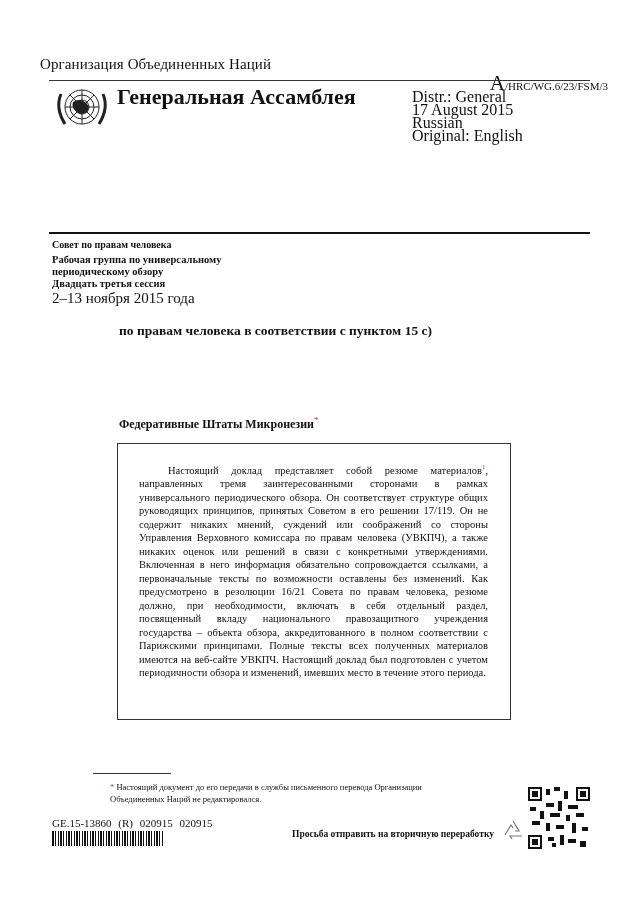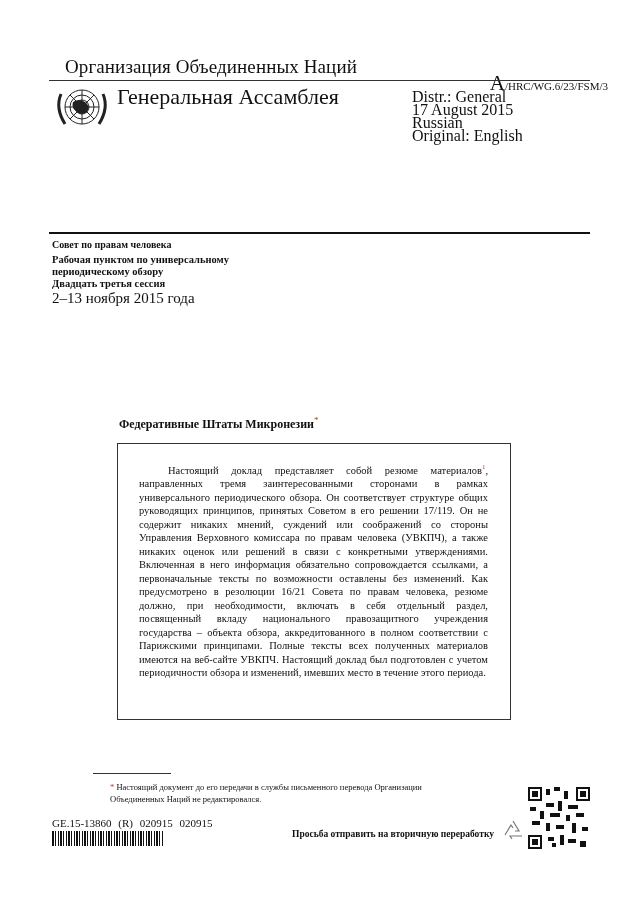--- a/index.html
+++ b/index.html
@@ -1,24 +1,24 @@
 <!DOCTYPE html>
 <html><head>
   <meta charset="utf-8">
   <style>
     html, body { margin: 0; padding: 0; background: #ffffff; }
     body { width: 640px; height: 905px; position: relative; overflow: hidden;
            font-family: "Liberation Serif", "DejaVu Serif", serif; color: #111; }
     .abs { position: absolute; }
-    .org-name { left: 65px; top: 56px; font-size: 19px; letter-spacing: 0.1px; }
+    .org-name { left: 40px; top: 56px; font-size: 15px; letter-spacing: 0.1px; }
     .symbol { right: 32px; top: 71px; font-size: 11px; margin-left: 24px; }
     .symbol .big { font-size: 21px; }
     .rule-top { left: 49px; top: 80px; width: 541px; height: 1px; background: #333; }
     .logo { left: 53px; top: 84px; width: 58px; height: 46px; }
-    .ga-title { left: 117px; top: 84px; font-size: 22px; font-weight: normal; }
+    .ga-title { left: 117px; top: 84px; font-size: 22px; font-weight: bold; }
     .distr { left: 412px; top: 90px; font-size: 16px; line-height: 13px; }
     .rule-mid { left: 49px; top: 232px; width: 541px; height: 2px; background: #111; }
     .council { left: 52px; top: 239px; font-size: 10px; font-weight: bold; }
     .sub { left: 52px; font-size: 10.5px; font-weight: bold; }
     .dates { left: 52px; top: 290px; font-size: 15px; }
     .main-title { left: 119px; top: 323px; font-size: 13.5px; font-weight: bold; line-height: 16.5px; width: 400px; }
     .country { left: 119px; top: 415px; font-size: 12px; font-weight: bold; }
     .country .star { color: #c0392b; font-weight: normal; font-size: 9px; vertical-align: super; }
     .box { left: 117px; top: 443px; width: 394px; height: 277px; border: 1px solid #333; box-sizing: border-box; }
     .box-text { position: absolute; left: 21px; top: 17px; width: 349px; font-size: 10.5px; line-height: 13.5px; text-align: justify; }
@@ -58,26 +58,27 @@
 <div class="abs ga-title">Генеральная Ассамблея</div>
 <div class="abs distr">
   <div>Distr.: General</div>
   <div>17 August 2015</div>
   <div>Russian</div>
   <div>Original: English</div>
 </div>
 
 <div class="abs rule-mid"></div>
 <div class="abs council">Совет по правам человека</div>
-<div class="abs sub" style="top:254px">Рабочая пунктом по универсальному</div>
+<div class="abs sub" style="top:254px">Рабочая группа по универсальному</div>
 <div class="abs sub" style="top:266px">периодическому обзору</div>
 <div class="abs sub" style="top:278px">Двадцать третья сессия</div>
 <div class="abs dates">2–13 ноября 2015 года</div>
 
 <div class="abs main-title">
+  <div>по правам человека в соответствии с пунктом 15 с)</div>
 </div>
 <div class="abs country"><span>Федеративные Штаты Микронезии</span><span class="star">*</span></div>
 
 <div class="abs box">
   <div class="box-text">
     <p><span>Настоящий доклад представляет собой резюме материалов</span><sup>1</sup><span>, направленных тремя заинтересованными сторонами в рамках универсального периодического обзора. Он соответствует структуре общих руководящих принципов, принятых Советом в его решении 17/119. Он не содержит никаких мнений, суждений или соображений со стороны Управления Верховного комиссара по правам человека (УВКПЧ), а также никаких оценок или решений в связи с конкретными утверждениями. Включенная в него информация обязательно сопровождается ссылками, а первоначальные тексты по возможности оставлены без изменений. Как предусмотрено в резолюции 16/21 Совета по правам человека, резюме должно, при необходимости, включать в себя отдельный раздел, посвященный вкладу национального правозащитного учреждения государства – объекта обзора, аккредитованного в полном соответствии с Парижскими принципами. Полные тексты всех полученных материалов имеются на веб-сайте УВКПЧ. Настоящий доклад был подготовлен с учетом периодичности обзора и изменений, имевших место в течение этого периода.</span></p>
   </div>
 </div>
 
 <div class="abs fn-rule"></div>

